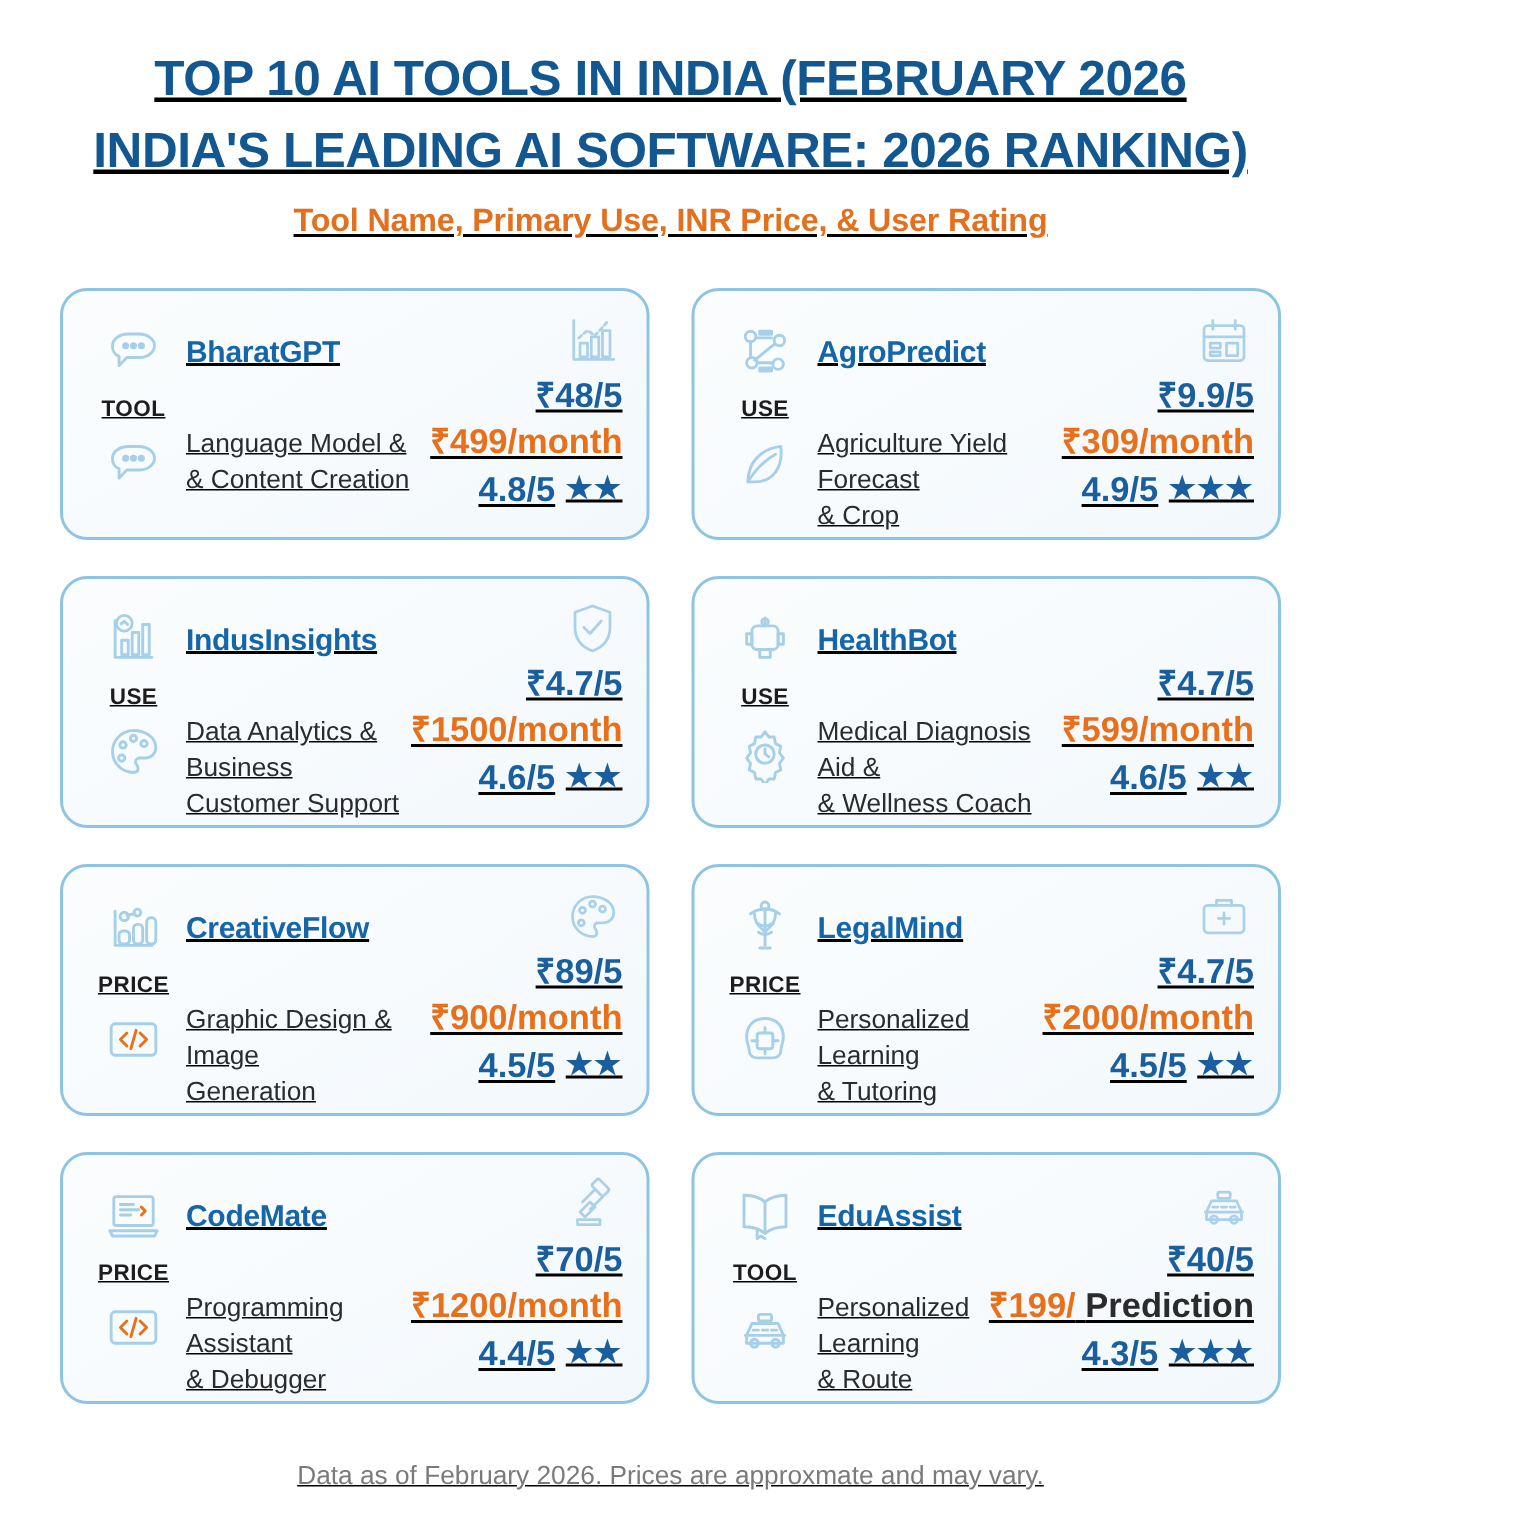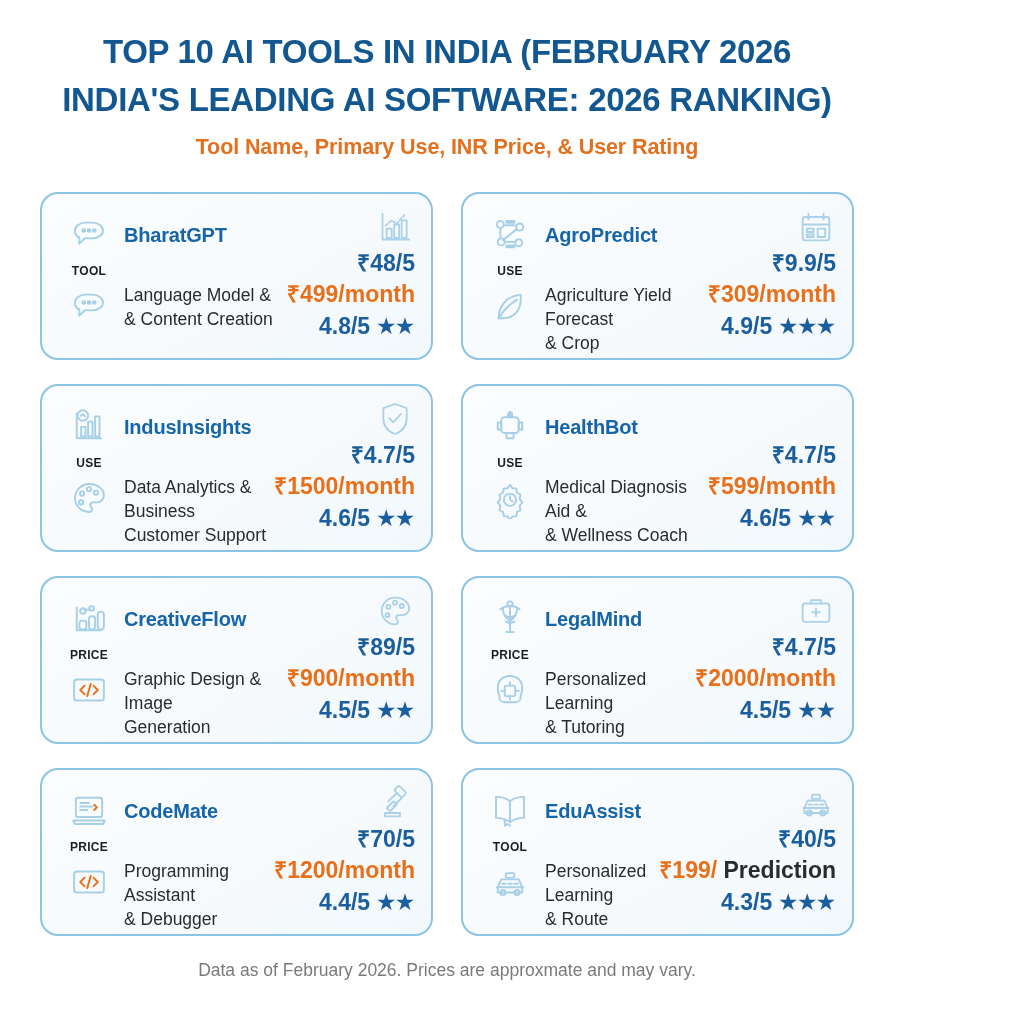--- a/index.html
+++ b/index.html
@@ -6,23 +6,24 @@
   * { box-sizing: border-box; margin: 0; padding: 0; }
   html, body {
     width: 1024px; height: 1024px;
     background: #ffffff;
     font-family: "Liberation Sans", sans-serif;
     overflow: hidden;
   }
   .page {
     width: 894px; height: 1024px;
     position: relative;
-    padding: 28px 40px 13px 40px;
+    padding: 28px 40px 0 40px;
     display: flex;
     flex-direction: column;
+    text-decoration: underline;
   }
 
   
   .header { text-align: center; }
   .title-line {
     color: #12578F;
     font-weight: bold;
     font-size: 33px;
     letter-spacing: -0.3px;
     line-height: 1.46;
@@ -59,21 +60,21 @@
   .rail {
     width: 62px;
     flex: 0 0 62px;
     display: flex;
     flex-direction: column;
     align-items: center;
     padding-top: 4px;
   }
   .rail .rail-icon { height: 44px; display: flex; align-items: center; justify-content: center; }
   .rail .rail-label {
-    font-size: 12px;
+    font-size: 15px;
     font-weight: bold;
     color: #1d1d1d;
     letter-spacing: 0.3px;
     margin: 8px 0 6px 0;
   }
 
   
   .body {
     flex: 1 1 auto;
     min-width: 0;

